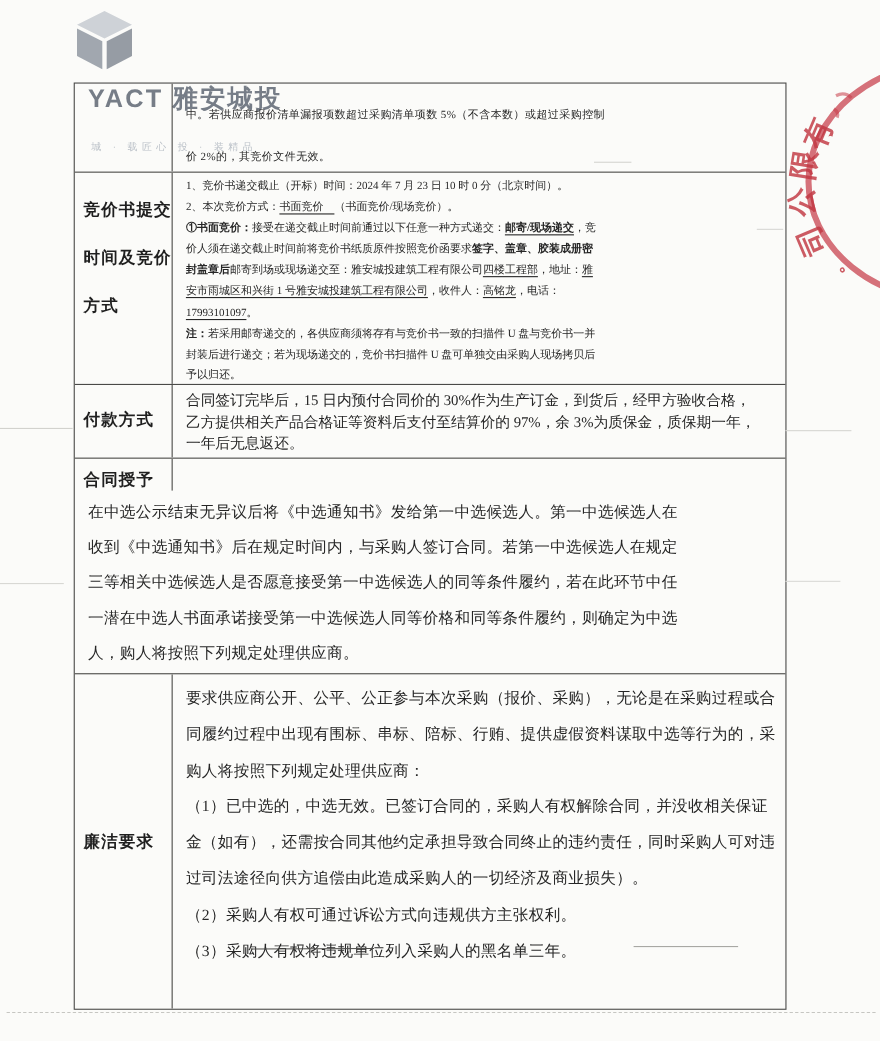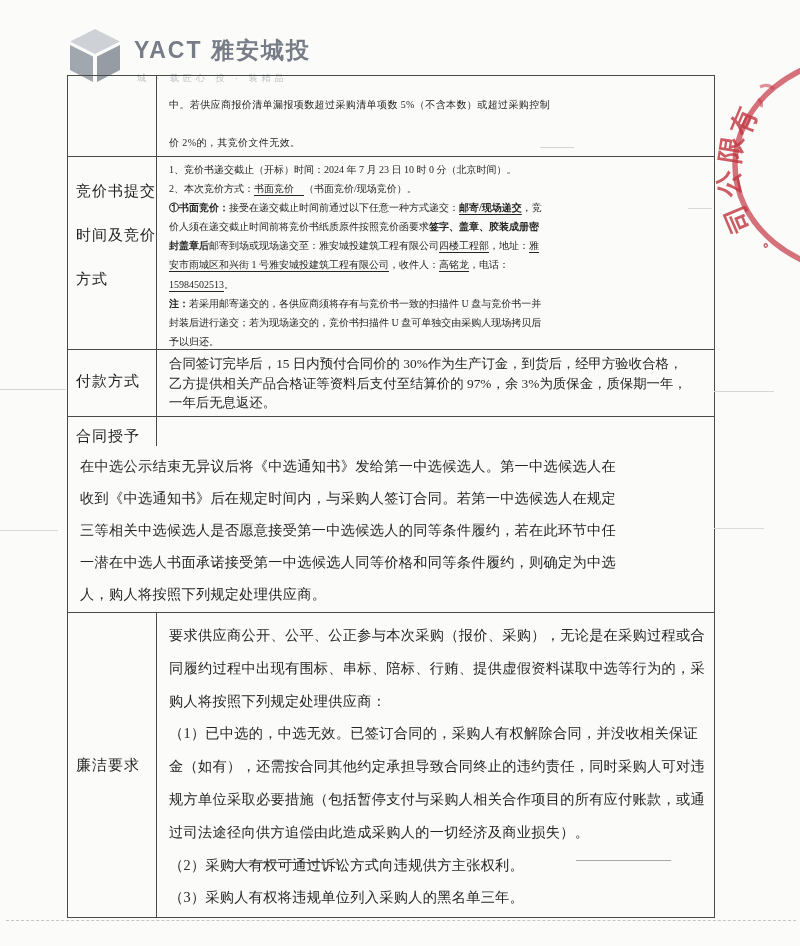--- a/index.html
+++ b/index.html
@@ -3,42 +3,42 @@
 <meta charset="utf-8">
 <style>
   html,body{margin:0;padding:0;}
   body{
     width:800px;height:946px;position:relative;overflow:hidden;
     background:#fbfbf9;
     font-family:"Liberation Serif","DejaVu Serif",serif;
     color:#262626;
   }
   
-  .letterhead{position:absolute;left:68px;top:26px;display:flex;align-items:center;}
+  .letterhead{position:absolute;left:68px;top:9px;display:flex;align-items:flex-start;flex-direction:column;}
   .cube{width:54px;height:56px;display:block;opacity:.92;}
   .logo-txt{margin-left:12px;padding-top:9px;}
   .logo-name{
     font-family:"Liberation Sans","DejaVu Sans",sans-serif;
     font-size:23px;font-weight:bold;color:#767d87;letter-spacing:2px;white-space:nowrap;
   }
   .logo-tag{
     font-family:"Liberation Sans","DejaVu Sans",sans-serif;
-    font-size:9px;color:#bcc2c9;letter-spacing:4px;margin-top:6px;margin-left:3px;white-space:nowrap;
+    font-size:9px;color:#bcc2c9;letter-spacing:4px;margin-top:22px;margin-left:3px;white-space:nowrap;
   }
   
   .tbl{
     position:absolute;left:67px;top:75px;width:646px;
     border:1px solid #4a4a48;background:transparent;
   }
   .row{display:flex;border-bottom:1px solid #4a4a48;overflow:hidden;}
   .row:last-child{border-bottom:none;}
   .lc{
     width:89px;min-width:89px;border-right:1px solid #4a4a48;
     box-sizing:border-box;padding-left:8px;
-    font-weight:normal;font-size:15px;color:#1f1f1f;
+    font-weight:bold;font-size:15px;color:#1f1f1f;
     display:flex;flex-direction:column;
   }
   .ll{white-space:nowrap;letter-spacing:1px;}
   .cc{flex:1;box-sizing:border-box;padding-left:12px;padding-right:6px;overflow:hidden;}
   .ln{white-space:nowrap;}
   .sg{}
   .b{font-weight:bold;}
   .u{text-decoration:underline;text-underline-offset:3px;}
   
   .r0{height:80px;}
@@ -115,21 +115,21 @@
           <div class="ll">时间及竞价</div>
           <div class="ll">方式</div>
         </div>
         <div class="cc">
           <div class="ln"><span class="sg">1、竞价书递交截止（开标）时间：2024 年 7 月 23 日 10 时 0 分（北京时间）。</span></div>
           <div class="ln"><span class="sg">2、本次竞价方式：</span><span class="sg u">书面竞价　</span><span class="sg">（书面竞价/现场竞价）。</span></div>
           <div class="ln"><span class="sg b">①书面竞价：</span><span class="sg">接受在递交截止时间前通过以下任意一种方式递交：</span><span class="sg b u">邮寄/现场递交</span><span class="sg">，竞</span></div>
           <div class="ln"><span class="sg">价人须在递交截止时间前将竞价书纸质原件按照竞价函要求</span><span class="sg b">签字、盖章、胶装成册密</span></div>
           <div class="ln"><span class="sg b">封盖章后</span><span class="sg">邮寄到场或现场递交至：雅安城投建筑工程有限公司</span><span class="sg u">四楼工程部</span><span class="sg">，地址：</span><span class="sg u">雅</span></div>
           <div class="ln"><span class="sg u">安市雨城区和兴街 1 号雅安城投建筑工程有限公司</span><span class="sg">，收件人：</span><span class="sg u">高铭龙</span><span class="sg">，电话：</span></div>
-          <div class="ln"><span class="sg u">15984502513</span><span class="sg">。</span></div>
+          <div class="ln"><span class="sg u">17993101097</span><span class="sg">。</span></div>
           <div class="ln"><span class="sg b">注：</span><span class="sg">若采用邮寄递交的，各供应商须将存有与竞价书一致的扫描件 U 盘与竞价书一并</span></div>
           <div class="ln"><span class="sg">封装后进行递交；若为现场递交的，竞价书扫描件 U 盘可单独交由采购人现场拷贝后</span></div>
           <div class="ln"><span class="sg">予以归还。</span></div>
         </div>
       </div>
       <div class="row r2">
         <div class="lc">
           <div class="ll">付款方式</div>
         </div>
         <div class="cc">
@@ -153,21 +153,20 @@
       <div class="row r4">
         <div class="lc">
           <div class="ll">廉洁要求</div>
         </div>
         <div class="cc">
           <div class="ln"><span class="sg">要求供应商公开、公平、公正参与本次采购（报价、采购），无论是在采购过程或合</span></div>
           <div class="ln"><span class="sg">同履约过程中出现有围标、串标、陪标、行贿、提供虚假资料谋取中选等行为的，采</span></div>
           <div class="ln"><span class="sg">购人将按照下列规定处理供应商：</span></div>
           <div class="ln"><span class="sg">（1）已中选的，中选无效。已签订合同的，采购人有权解除合同，并没收相关保证</span></div>
           <div class="ln"><span class="sg">金（如有），还需按合同其他约定承担导致合同终止的违约责任，同时采购人可对违</span></div>
-          <div class="ln"><span class="sg">规方单位采取必要措施（包括暂停支付与采购人相关合作项目的所有应付账款，或通</span></div>
           <div class="ln"><span class="sg">过司法途径向供方追偿由此造成采购人的一切经济及商业损失）。</span></div>
           <div class="ln"><span class="sg">（2）采购人有权可通过诉讼方式向违规供方主张权利。</span></div>
           <div class="ln"><span class="sg">（3）采购人有权将违规单位列入采购人的黑名单三年。</span></div>
         </div>
       </div>
     </div>
 
   <svg class="seal" viewBox="0 0 140 230">
     <ellipse cx="210" cy="110" rx="135" ry="110" fill="none" stroke="rgba(198,60,72,.72)" stroke-width="5.5"></ellipse>
 

